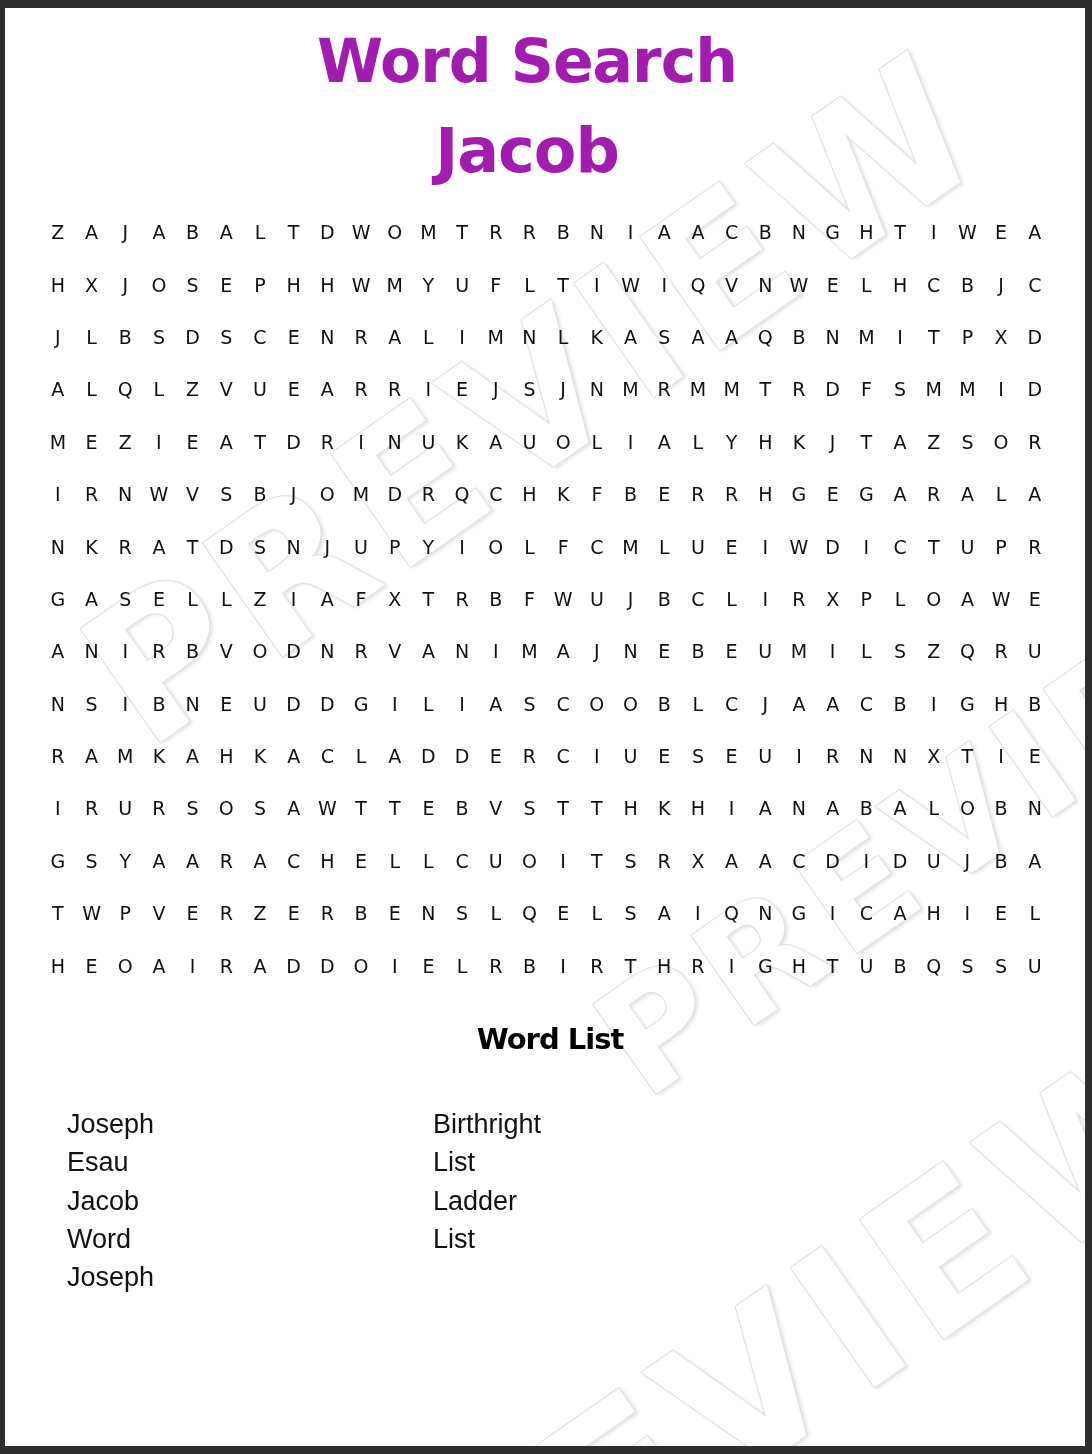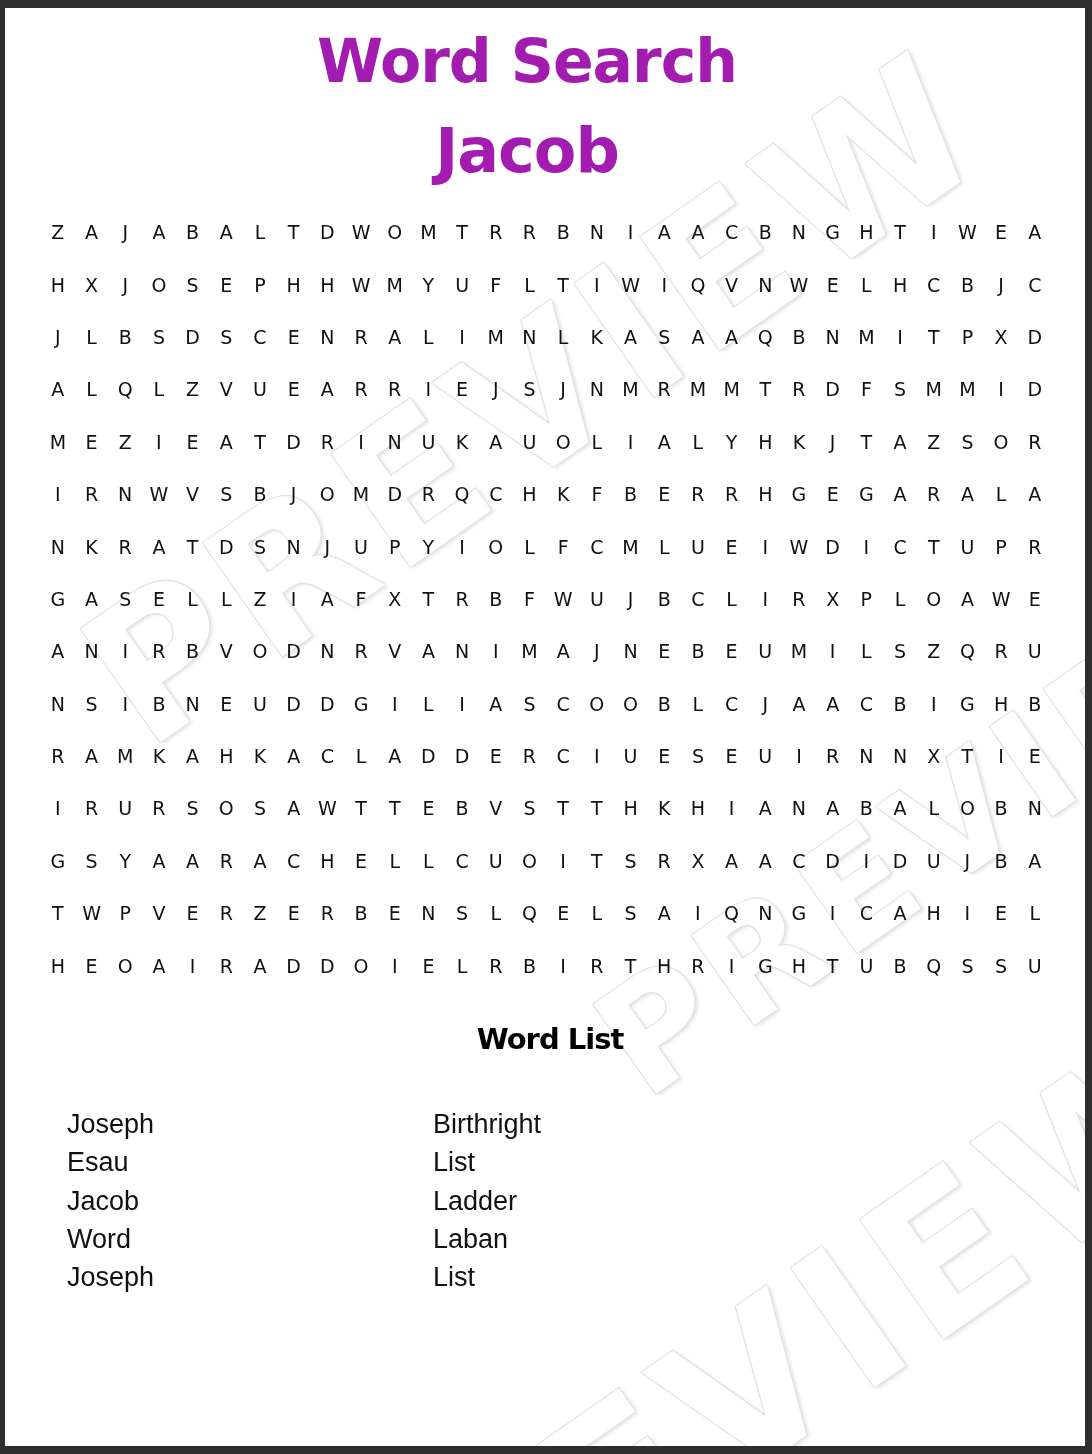--- a/index.html
+++ b/index.html
@@ -551,17 +551,16 @@
       <div class="word">Joseph</div>
       <div class="word">Esau</div>
       <div class="word">Jacob</div>
       <div class="word">Word</div>
       <div class="word">Joseph</div>
     </div>
     <div class="wl-col">
       <div class="word">Birthright</div>
       <div class="word">List</div>
       <div class="word">Ladder</div>
-      <div class="word">Laban</div>
       <div class="word">List</div>
     </div>
   </div>
 </div>
 
 </body></html>

